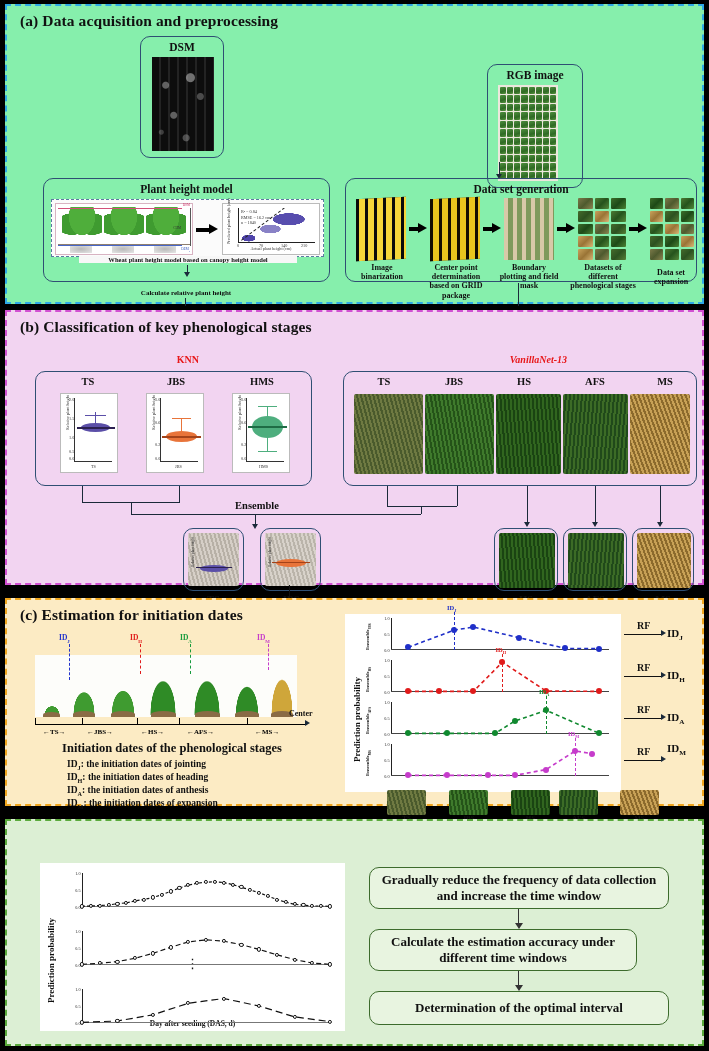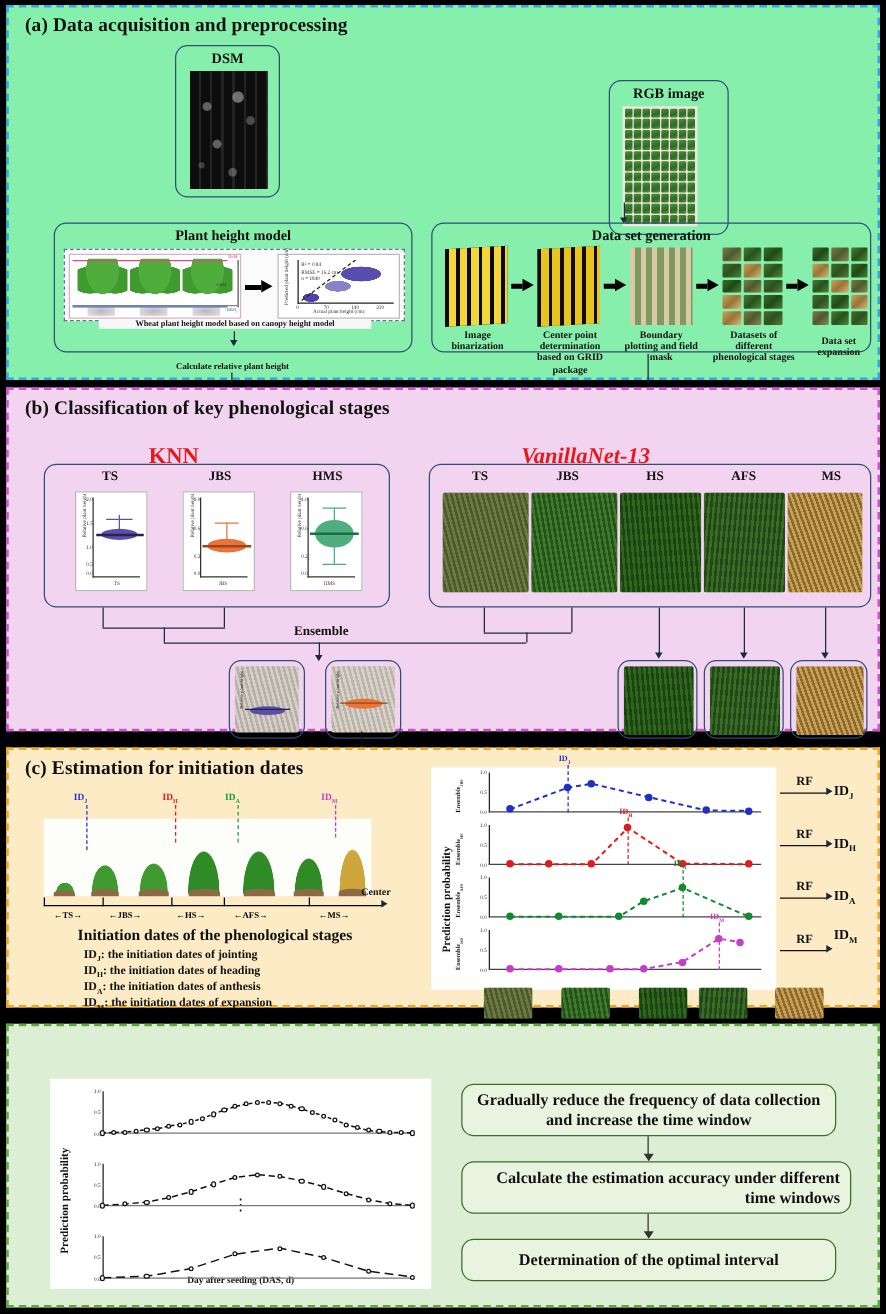--- a/index.html
+++ b/index.html
@@ -127,21 +127,21 @@
   .ax-label { position:absolute; font-size:4.2px; color:#333; }
 
   
   .rbox {
     position:absolute; border:1.2px solid #2f4f73; border-radius:9px;
     display:flex; align-items:center; justify-content:center; text-align:center;
     font-weight:bold; color:#111; padding:2px 6px;
   }
 
   .stage-label { position:absolute; font-size:10.5px; font-weight:bold; color:#111; text-align:center; }
-  .algo-label { position:absolute; font-size:18px; font-weight:bold; color:#e8181a; text-align:left; }
+  .algo-label { position:absolute; font-size:10px; font-weight:bold; color:#e8181a; text-align:right; }
 
   
   .vline { position:absolute; background:#1b2a3a; width:1px; }
   .hline { position:absolute; background:#1b2a3a; height:1px; }
   .arrowhead-d {
     position:absolute; width:0; height:0;
     border-left:3.5px solid transparent; border-right:3.5px solid transparent;
     border-top:5px solid #1b2a3a;
   }
   .arrowhead-r {
@@ -852,21 +852,21 @@
               <div class="dot" style="left: 212.571px; top: 27.88px; width: 4.2px; height: 4.2px; background: rgb(255, 255, 255); border: 0.8px solid rgb(17, 17, 17);"></div>
               <div class="dot" style="left: 248px; top: 32.64px; width: 4.2px; height: 4.2px; background: rgb(255, 255, 255); border: 0.8px solid rgb(17, 17, 17);"></div>
             </div>
           </div>
       </div>
 
       <div class="flowbox" style="left:362px; top:46px; width:300px; height:42px;">Gradually reduce the frequency of data collection and increase the time window</div>
       <div class="flowarrow" style="left:511px; top:88px; height:16px;"></div>
       <div class="flowhead" style="left:508px; top:102px;"></div>
 
-      <div class="flowbox" style="left:362px; top:108px; width:312px; height:42px;text-align:right;">Calculate the estimation accuracy under different time windows</div>
+      <div class="flowbox" style="left:362px; top:108px; width:268px; height:42px;">Calculate the estimation accuracy under different time windows</div>
       <div class="flowarrow" style="left:511px; top:150px; height:16px;"></div>
       <div class="flowhead" style="left:508px; top:164px;"></div>
 
       <div class="flowbox" style="left:362px; top:170px; width:300px; height:34px;">Determination of the optimal interval</div>
     </div>
   </div>
 
 </div>
 
 </body></html>

